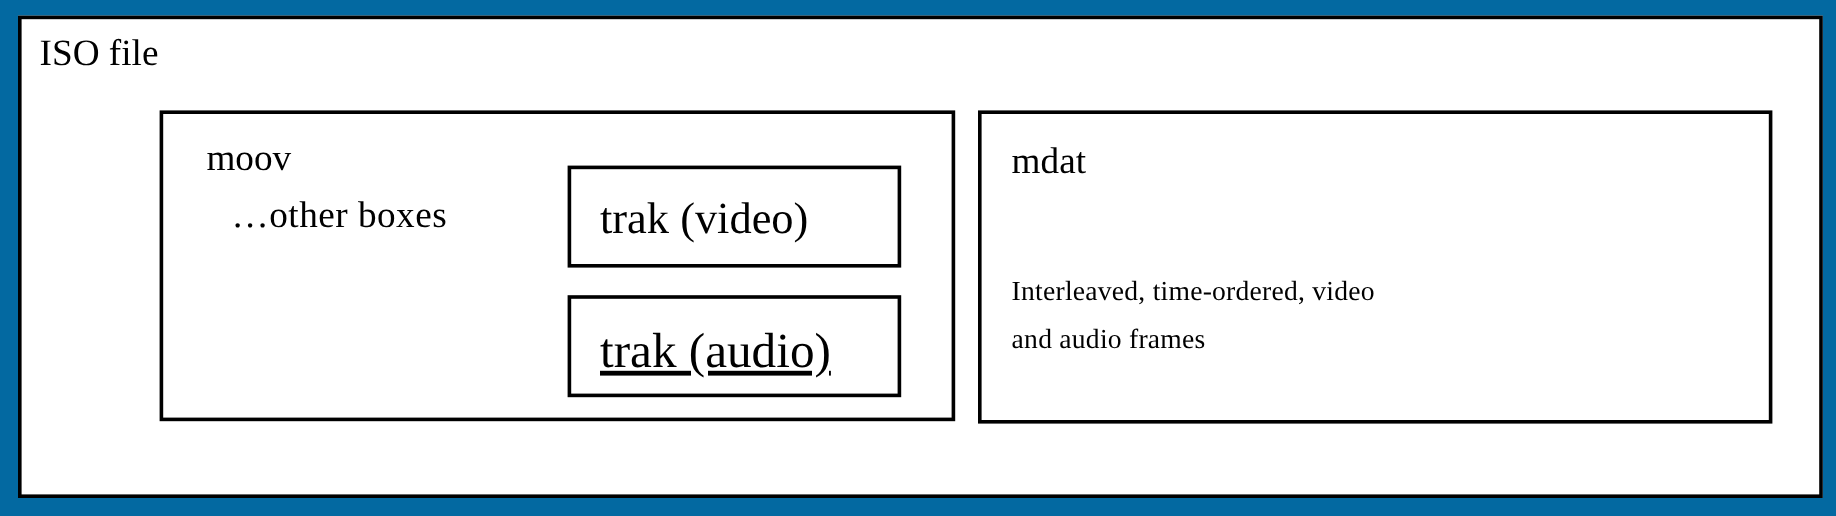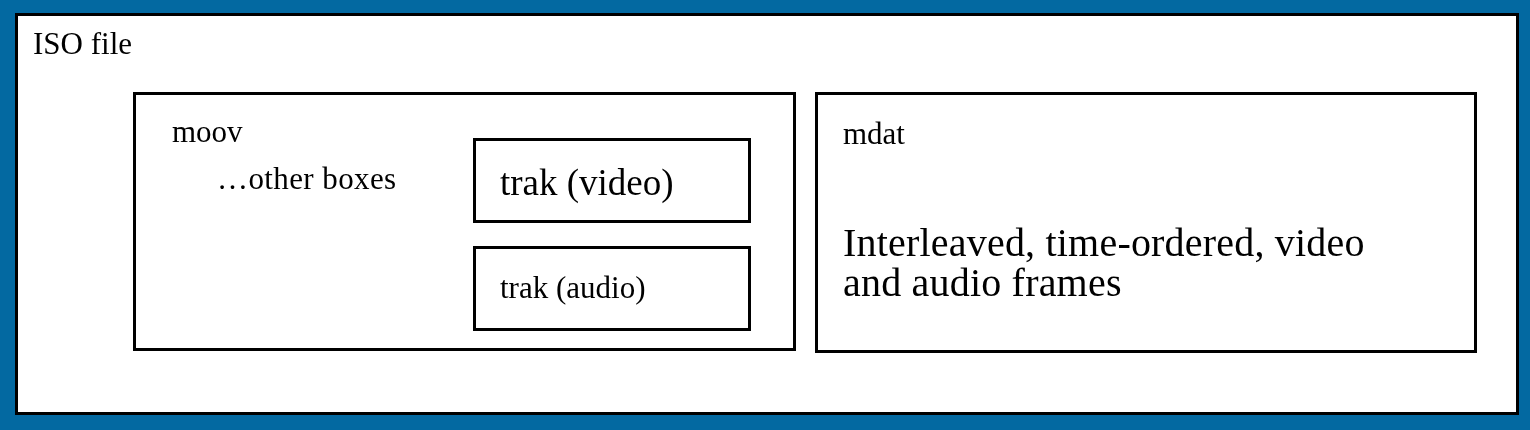--- a/index.html
+++ b/index.html
@@ -58,21 +58,20 @@
   #moov-title {
     left: 172px;
     top: 116px;
     font-size: 31px;
   }
   #moov-otherboxes {
     left: 193px;
     top: 163px;
     font-size: 31px;
     letter-spacing: 0.4px;
-    margin-left: 24px;
   }
 
   
   #trak-video-box {
     left: 473px;
     top: 138px;
     width: 278px;
     height: 85px;
     border-width: 3px;
   }
@@ -85,41 +84,42 @@
   #trak-audio-box {
     left: 473px;
     top: 246px;
     width: 278px;
     height: 85px;
     border-width: 3px;
   }
   #trak-audio-label {
     left: 500px;
     top: 272px;
-    font-size: 31px;
+    font-size: 41px;
+    text-decoration: underline;
   }
 
   
   #mdat-box {
     left: 815px;
     top: 92px;
     width: 662px;
     height: 261px;
     border-width: 3px;
   }
   #mdat-title {
     left: 843px;
     top: 118px;
     font-size: 31px;
     text-align: center;
   }
   #mdat-desc {
     left: 843px;
     top: 223px;
-    font-size: 40px;
+    font-size: 23px;
     line-height: 40px;
     white-space: pre-line;
     letter-spacing: 0.2px;
   }
 </style>
 </head>
 <body>
 
 <div id="canvas">
 

